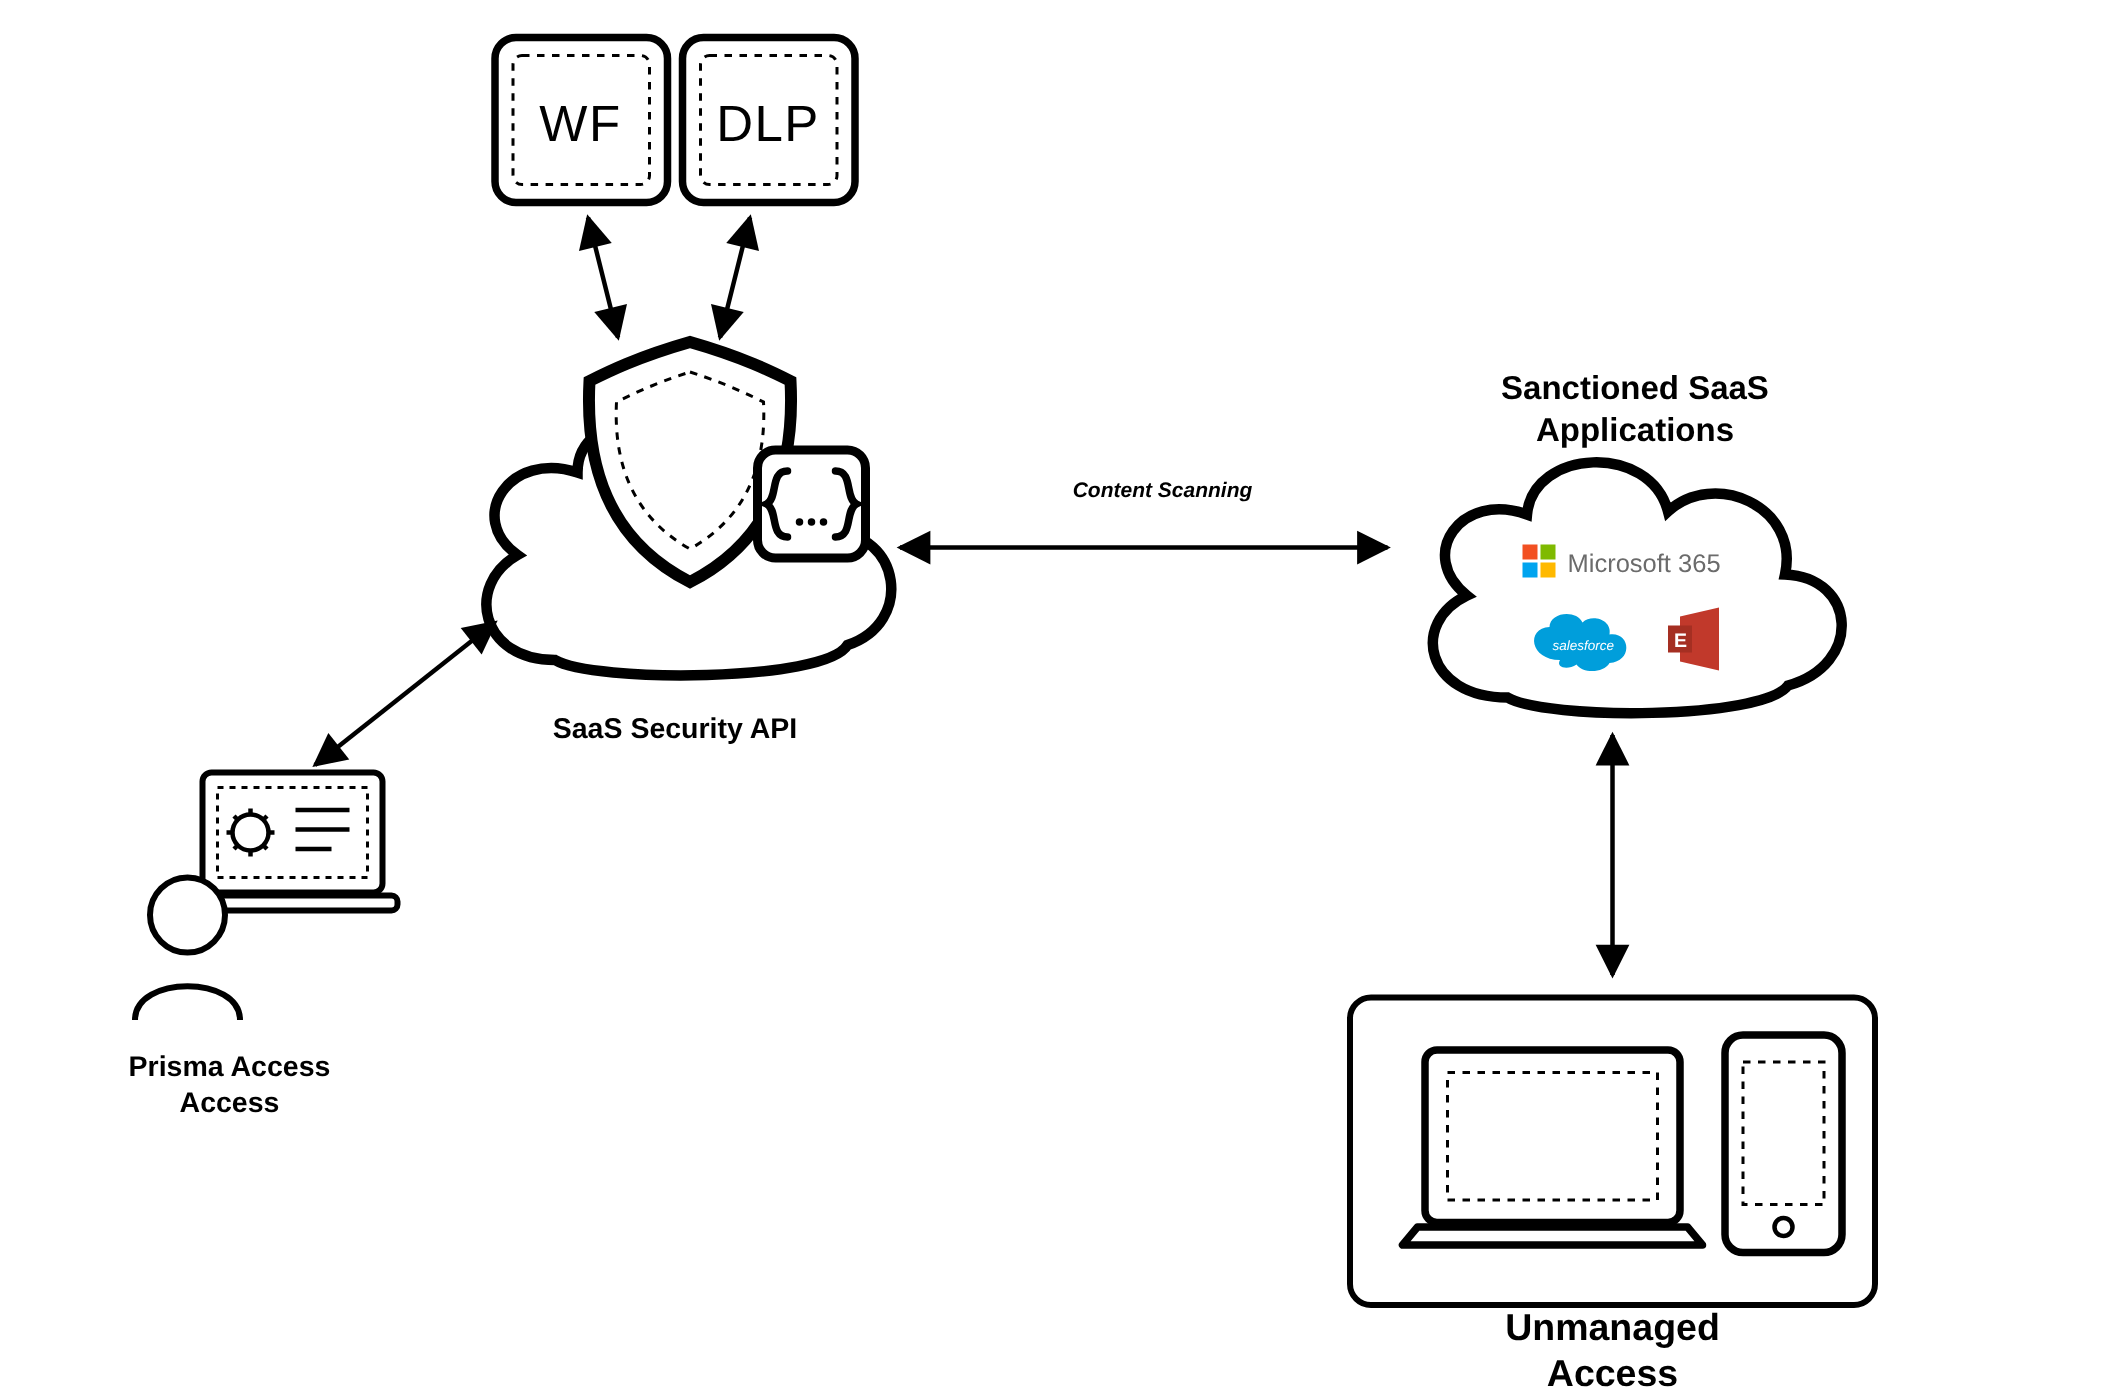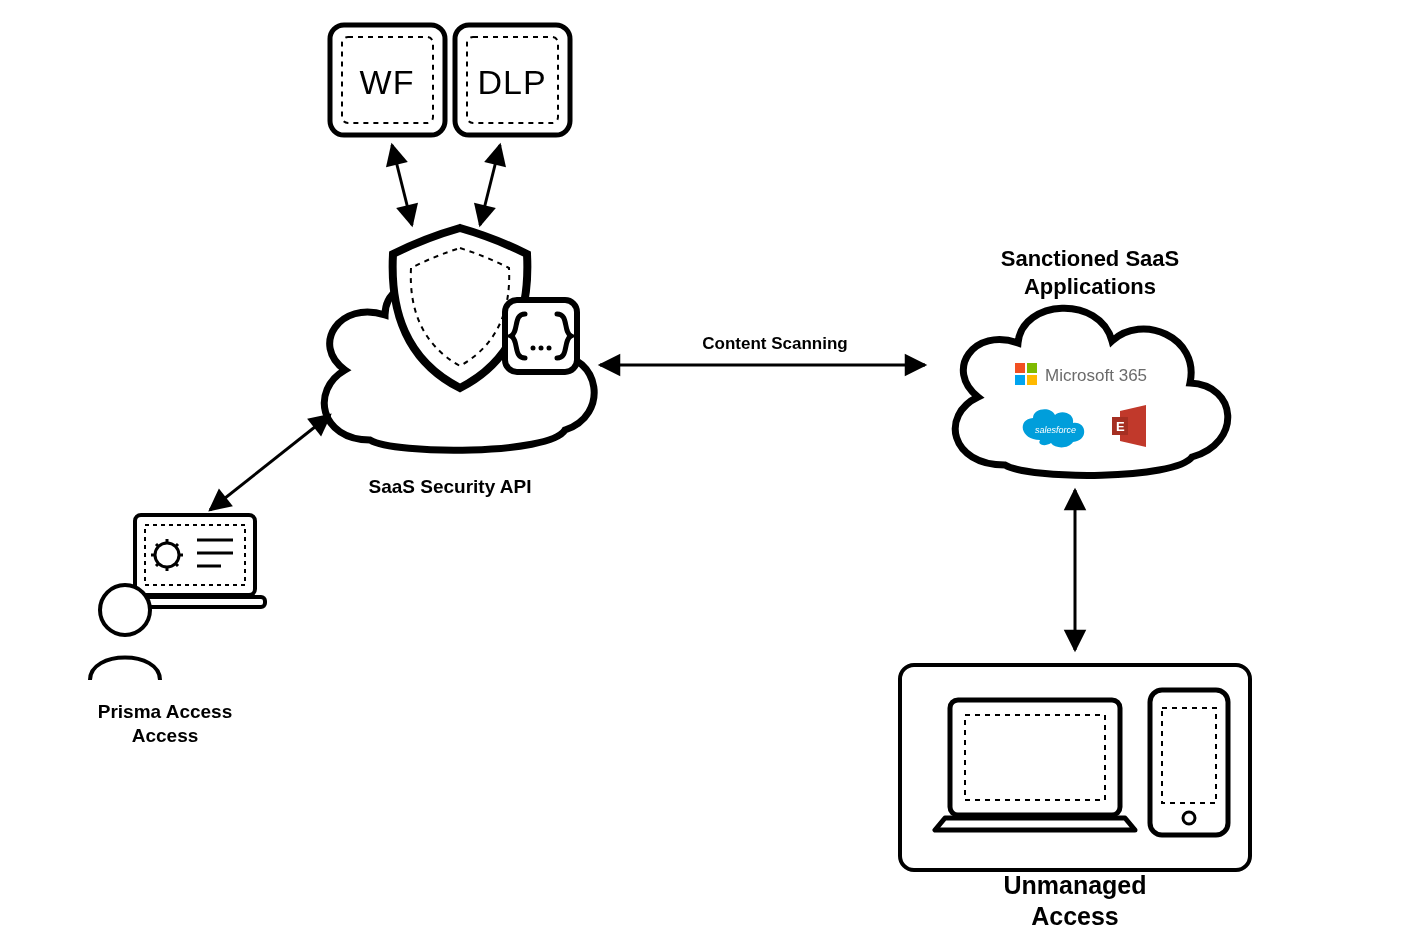--- a/index.html
+++ b/index.html
@@ -178,26 +178,26 @@
 
 <div class="label" style="left:320px; top:50px; width:135px; font-size:0;">
   
 </div>
 <div class="label" style="left:445px; top:50px; width:135px; font-size:0;">
   
 </div>
 
 <div class="label" style="left:330px; top:475px; width:240px; font-size:19px;">SaaS Security API</div>
 
-<div class="label" style="left:65px; top:700px; width:200px; font-size:19px;">
+<div class="label" style="left:53px; top:700px; width:200px; font-size:19px;">
   <span>Prisma Access</span><br>
   <span>Access</span>
 </div>
 
-<div class="label" style="left:685px; top:333px; width:180px; font-size:17px;">Content Scanning</div>
+<div class="label" style="left:685px; top:318px; width:180px; font-size:14px;font-style:italic;">Content Scanning</div>
 
 <div class="label" style="left:980px; top:225px; width:220px; font-size:22px;margin-top:20px;">
   <span>Sanctioned SaaS</span><br>
   <span>Applications</span>
 </div>
 
 <div class="label" style="left:975px; top:870px; width:200px; font-size:25px;">
   <span>Unmanaged</span><br>
   <span>Access</span>
 </div>

